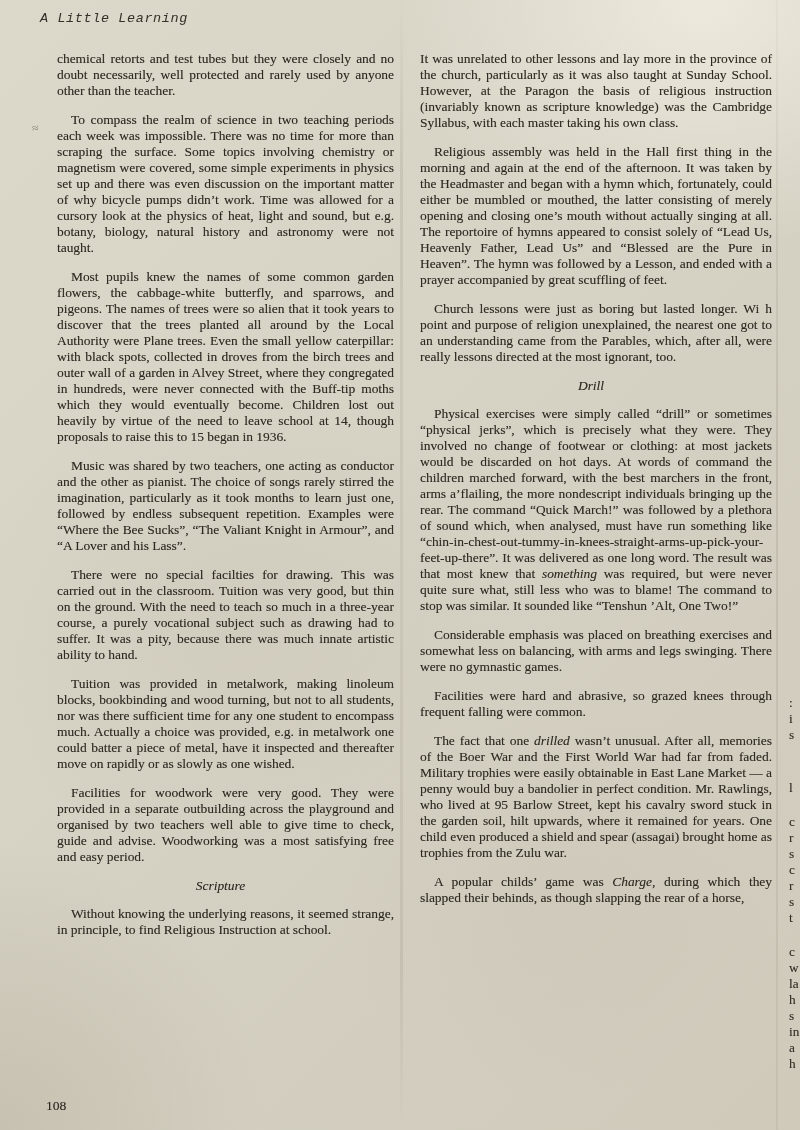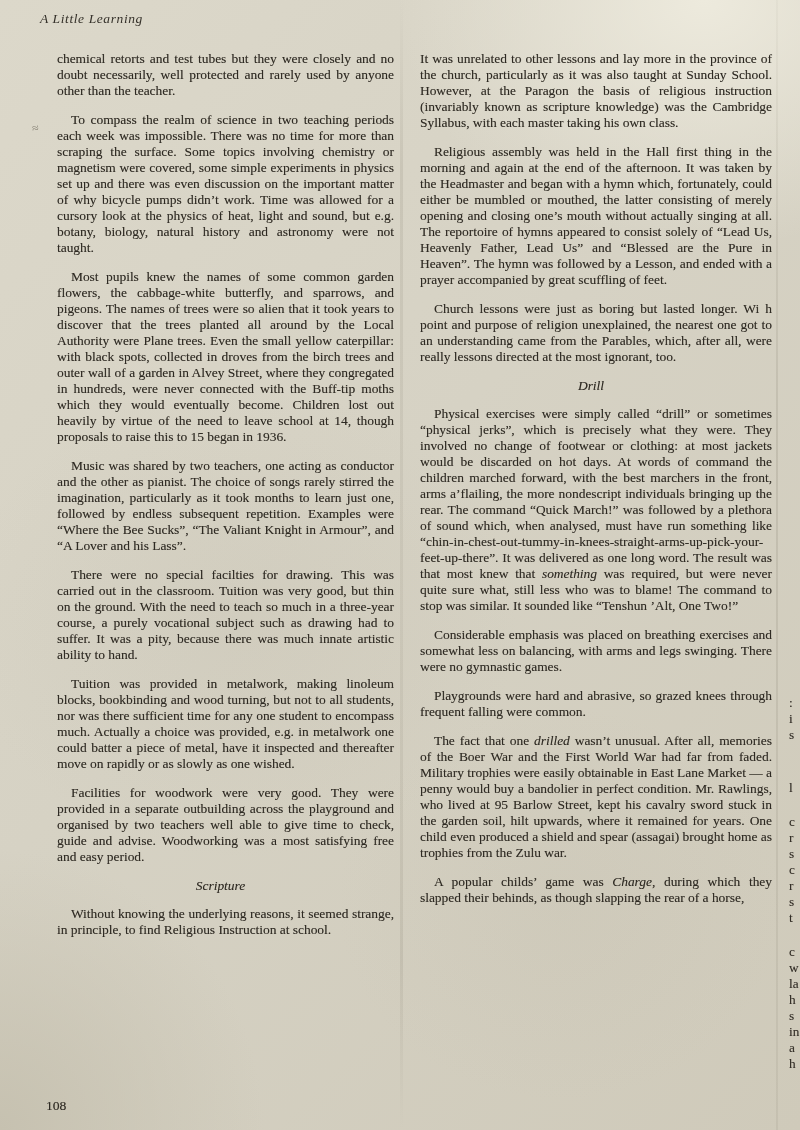--- a/index.html
+++ b/index.html
@@ -25,21 +25,21 @@
   .crease.gutter {
     left:400px; width:3px;
     background:linear-gradient(to bottom, rgba(125,119,103,0) 0%, rgba(125,119,103,0.16) 15%, rgba(125,119,103,0.10) 55%, rgba(125,119,103,0.16) 85%, rgba(125,119,103,0) 100%);
   }
   .crease.right-edge {
     left:776px; width:2px;
     background:linear-gradient(to bottom, rgba(125,119,103,0.05), rgba(125,119,103,0.2) 40%, rgba(125,119,103,0.12));
   }
   .running-header {
     position:absolute; left:40px; top:11px;
-    font-family:Liberation Serif, serif;
+    font-family:Liberation Mono, monospace;
     font-style:italic; font-size:13.5px; letter-spacing:0.6px;
     color:#35312a;
   }
   .col {
     position:absolute; top:51px;
     text-align:justify;
     font-size:13.4px; line-height:16px;
     text-shadow:0.2px 0.2px 0 rgba(43,38,30,0.35);
   }
   .col-left  { left:47px;  width:347px; }
@@ -94,21 +94,21 @@
       <h3 class="heading"><span>Scripture</span></h3>
       <p class="para indent"><span>Without knowing the underlying reasons, it seemed strange, in principle, to find Religious Instruction at school.</span></p>
     </div>
   <div id="col-right" class="col col-right">
       <p class="para"><span>It was unrelated to other lessons and lay more in the province of the church, particularly as it was also taught at Sunday School. However, at the Paragon the basis of religious instruction (invariably known as scripture knowledge) was the Cambridge Syllabus, with each master taking his own class.</span></p>
       <p class="para indent"><span>Religious assembly was held in the Hall first thing in the morning and again at the end of the afternoon. It was taken by the Headmaster and began with a hymn which, fortunately, could either be mumbled or mouthed, the latter consisting of merely opening and closing one’s mouth without actually singing at all. The reportoire of hymns appeared to consist solely of “Lead Us, Heavenly Father, Lead Us” and “Blessed are the Pure in Heaven”. The hymn was followed by a Lesson, and ended with a prayer accompanied by great scuffling of feet.</span></p>
       <p class="para indent"><span>Church lessons were just as boring but lasted longer. Wi h point and purpose of religion unexplained, the nearest one got to an understanding came from the Parables, which, after all, were really lessons directed at the most ignorant, too.</span></p>
       <h3 class="heading"><span>Drill</span></h3>
       <p class="para indent"><span>Physical exercises were simply called “drill” or sometimes “physical jerks”, which is precisely what they were. They involved no change of footwear or clothing: at most jackets would be discarded on hot days. At words of command the children marched forward, with the best marchers in the front, arms a’flailing, the more nondescript individuals bringing up the rear. The command “Quick March!” was followed by a plethora of sound which, when analysed, must have run something like “chin-in-chest-out-tummy-in-knees-straight-arms-up-pick-your-feet-up-there”. It was delivered as one long word. The result was that most knew that </span><em>something</em><span> was required, but were never quite sure what, still less who was to blame! The command to stop was similar. It sounded like “Tenshun ’Alt, One Two!”</span></p>
       <p class="para indent"><span>Considerable emphasis was placed on breathing exercises and somewhat less on balancing, with arms and legs swinging. There were no gymnastic games.</span></p>
-      <p class="para indent"><span>Playgrounds were hard and abrasive, so grazed knees through frequent falling were common.</span></p>
+      <p class="para indent"><span>Facilities were hard and abrasive, so grazed knees through frequent falling were common.</span></p>
       <p class="para indent"><span>The fact that one </span><em>drilled</em><span> wasn’t unusual. After all, memories of the Boer War and the First World War had far from faded. Military trophies were easily obtainable in East Lane Market — a penny would buy a bandolier in perfect condition. Mr. Rawlings, who lived at 95 Barlow Street, kept his cavalry sword stuck in the garden soil, hilt upwards, where it remained for years. One child even produced a shield and spear (assagai) brought home as trophies from the Zulu war.</span></p>
       <p class="para indent"><span>A popular childs’ game was </span><em>Charge</em><span>, during which they slapped their behinds, as though slapping the rear of a horse,</span></p>
     </div>
 
   <div id="edge-fragments" class="edge-fragments">
       <span class="frag" style="top: 695px;">:</span>
       <span class="frag" style="top: 711px;">i</span>
       <span class="frag" style="top: 727px;">s</span>
       <span class="frag" style="top: 780px;">l</span>
       <span class="frag" style="top: 814px;">c</span>

